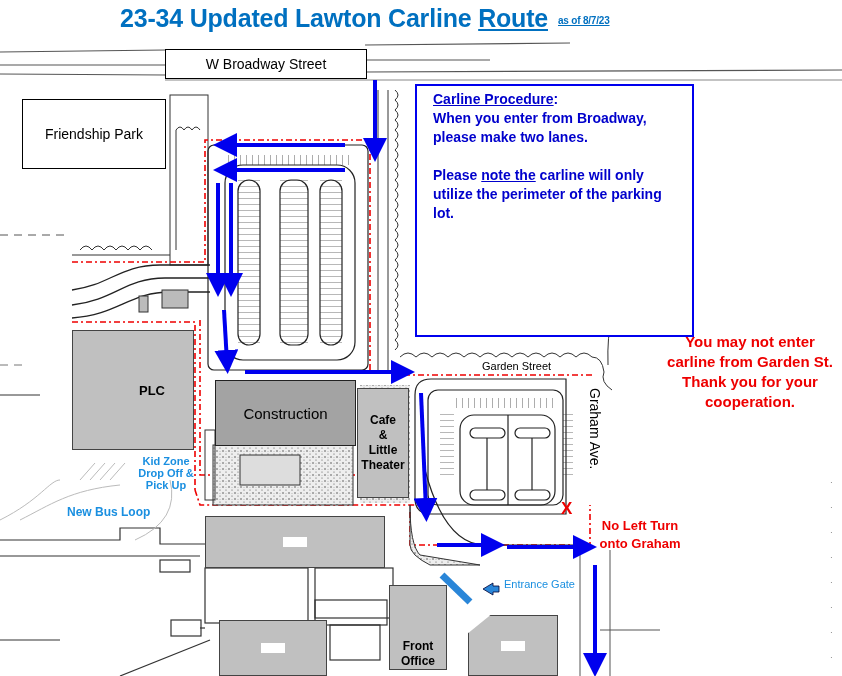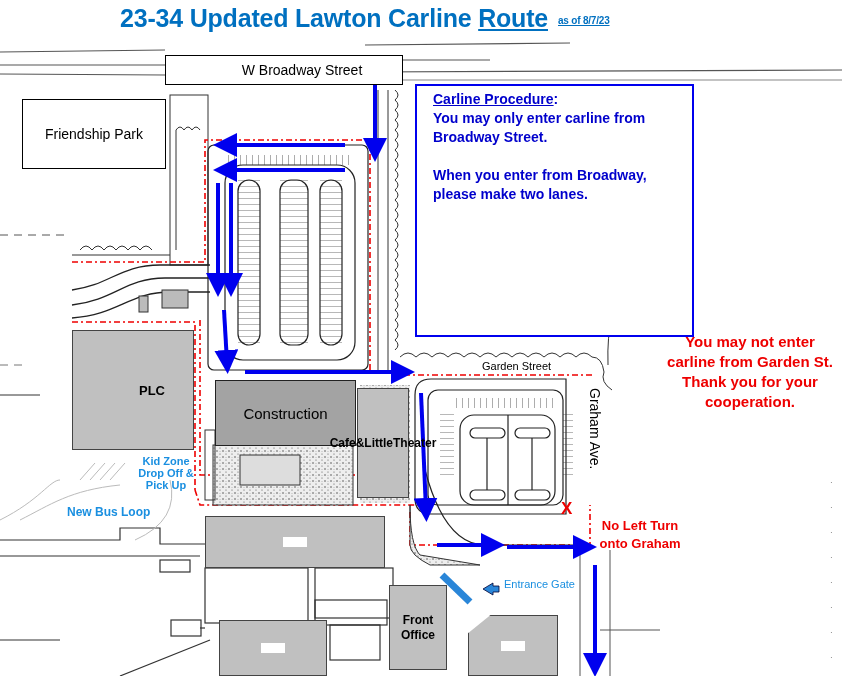--- a/index.html
+++ b/index.html
@@ -177,56 +177,56 @@
   </g>
 
   <line x1="442" y1="575" x2="470" y2="602" stroke="#2a86d8" stroke-width="7"></line>
   <path d="M493,583 l-10,6 l10,6 v-3 h6 v-6 h-6 z" fill="#2a86d8" stroke="#003" stroke-width="0.8"></path>
 </svg>
 
 <div id="title" class="abs">
   <span>23-34 Updated Lawton Carline </span><span class="route">Route</span><span class="asof">as of 8/7/23</span>
 </div>
 
-<div class="label-box" style="left:165px; top:55px; width:200px; height:28px;padding-left:36px;">
+<div class="label-box" style="left:165px; top:49px; width:200px; height:28px;">
   <span>W Broadway Street</span>
 </div>
 
 <div class="label-box" style="left:22px; top:99px; width:142px; height:68px;">
   <span>Friendship Park</span>
 </div>
 
 <div id="procedure" class="abs">
   <p style="margin-bottom:0;"><span class="hdr">Carline Procedure</span><span>:</span></p>
-  <p>You may only enter carline from Broadway Street.</p>
   <p>When you enter from Broadway, please make two lanes.</p>
+  <p><span>Please </span><span class="u">note  the</span><span> carline will only utilize the perimeter of the parking lot.</span></p>
 </div>
 
 <div class="bldg" style="left:72px; top:330px; width:122px; height:120px; font-size:13px;padding-left:38px;">
   <span>PLC</span>
 </div>
 
 <div class="bldg" style="left:215px; top:380px; width:141px; height:66px; background:#a3a3a3; border:1.5px solid #222; font-weight:normal; font-size:15px;">
   <span>Construction</span>
 </div>
 
-<div class="bldg" style="left:357px; top:388px; width:52px; height:110px; font-size:12px; line-height:15px; flex-direction:row;">
+<div class="bldg" style="left:357px; top:388px; width:52px; height:110px; font-size:12px; line-height:15px; flex-direction:column;">
   <span>Cafe</span>
   <span>&amp;</span>
   <span>Little</span>
   <span>Theater</span>
 </div>
 
 <div class="bldg" style="left:205px; top:516px; width:180px; height:52px;">
     <span style="width:24px;height:10px;background:#fff;display:block;"></span>
   </div>
 <div class="bldg" style="left:219px; top:620px; width:108px; height:56px;">
     <span style="width:24px;height:10px;background:#fff;display:block;"></span>
   </div>
-<div class="bldg" style="left:389px; top:585px; width:58px; height:85px; font-size:12px; line-height:15px; flex-direction:column;">
+<div class="bldg" style="left:389px; top:585px; width:58px; height:85px; font-size:12px; line-height:15px; flex-direction:column;justify-content:flex-end;">
   <span>Front</span>
   <span>Office</span>
 </div>
 <div class="bldg" style="left:468px; top:615px; width:90px; height:61px; clip-path:polygon(25% 0,100% 0,100% 100%,0 100%,0 30%);">
     <span style="width:24px;height:10px;background:#fff;display:block;"></span>
   </div>
 
 <div class="abs" style="left:482px; top:360px; font-size:11px; color:#000;">Garden Street</div>
 <div class="abs" style="left:587px; top:388px; font-size:14px; color:#000; writing-mode:vertical-rl; transform:none;">Graham Ave.</div>
 

